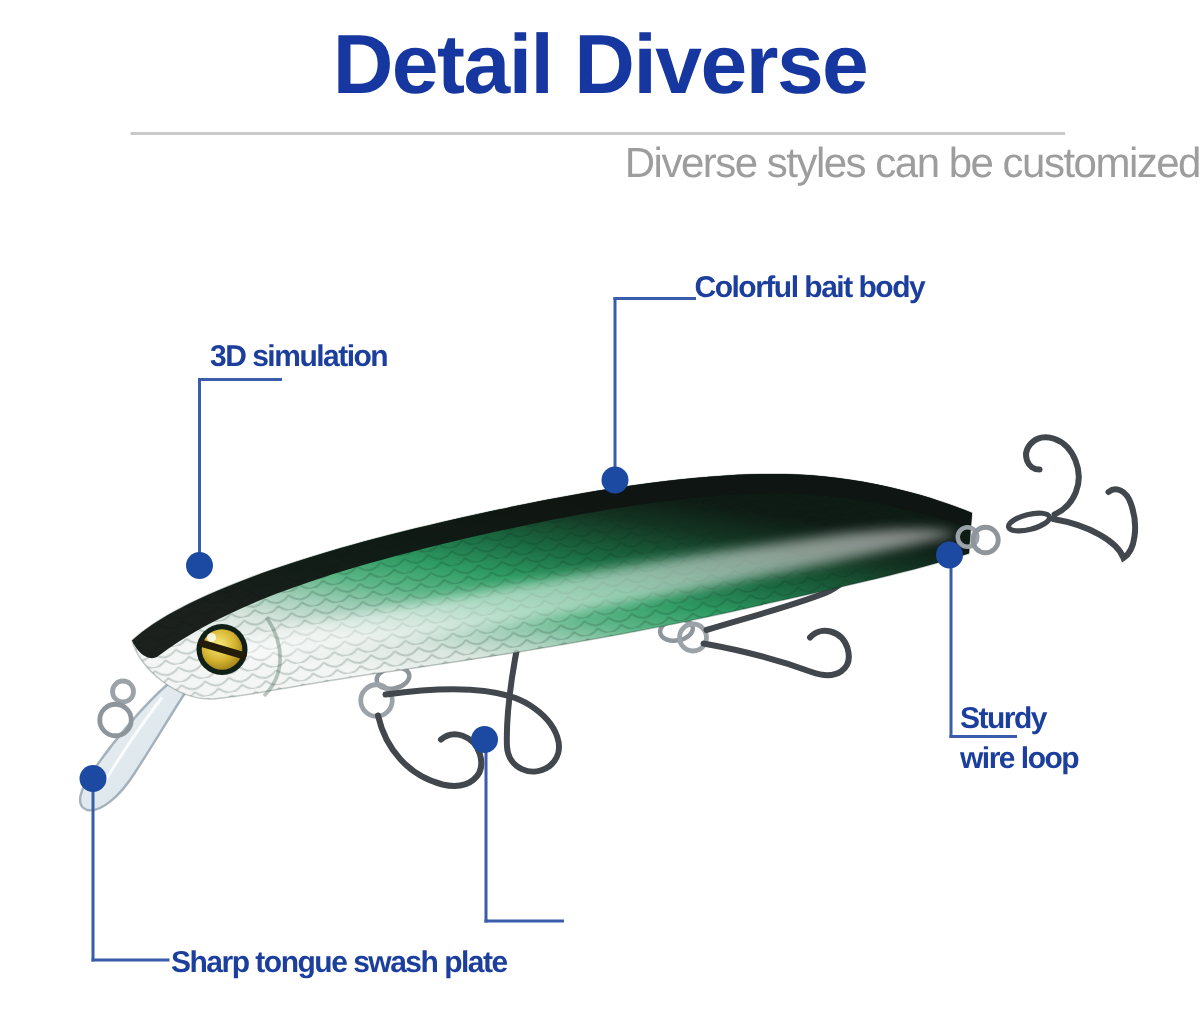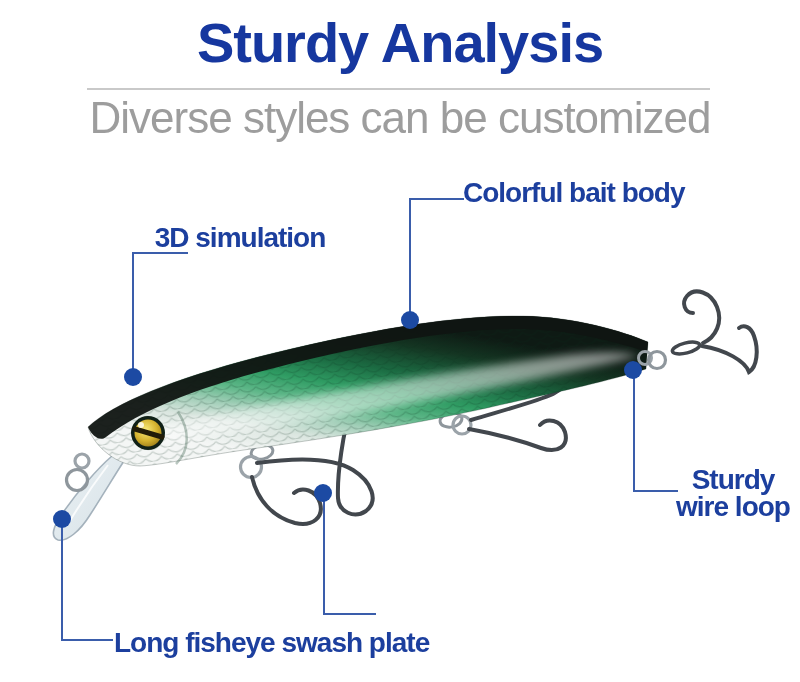--- a/index.html
+++ b/index.html
@@ -15,46 +15,46 @@
     text-align:center;
     font-size:56px;font-weight:600;letter-spacing:-1px;
     color:#16379f;white-space:nowrap;
   }
   .divider{
     position:absolute;left:87px;top:88px;width:623px;height:2px;
     background:#c9c9c9;
   }
   .subtitle{
     position:absolute;left:0;top:93px;width:800px;
-    text-align:center;
-    font-size:44px;font-weight:400;letter-spacing:-1px;
+    text-align:right;
+    font-size:28px;font-weight:400;letter-spacing:-1px;
     color:#9d9d9d;white-space:nowrap;
   }
   
   .photo{position:absolute;inset:0;width:800px;height:682px;}
   
   .callout-label{
     position:absolute;
-    font-size:28px;font-weight:600;letter-spacing:-1px;
+    font-size:20px;font-weight:600;letter-spacing:-1px;
     color:#1c3f9e;white-space:nowrap;line-height:29px;
   }
-  .center{text-align:center;}
+  .center{text-align:left;}
   .vline{position:absolute;width:2px;background:#3a5dab;}
   .hline{position:absolute;height:2px;background:#3a5dab;}
   .dot{
     position:absolute;width:18px;height:18px;border-radius:50%;
     background:#1c4aa3;
   }
 </style>
 </head>
 <body>
 
 <div class="stage">
 
-  <div class="title">Sturdy Analysis</div>
+  <div class="title">Detail Diverse</div>
   <div class="divider"></div>
   <div class="subtitle">Diverse styles can be customized</div>
 
   <svg class="photo" viewBox="0 0 800 682" aria-hidden="true">
     <defs>
       <linearGradient id="bodyGrad" gradientUnits="userSpaceOnUse" x1="362" y1="316" x2="336" y2="466">
         <stop offset="0" stop-color="#0e1a14"></stop>
         <stop offset="0.14" stop-color="#143522"></stop>
         <stop offset="0.32" stop-color="#1b6b42"></stop>
         <stop offset="0.47" stop-color="#2f9c63"></stop>
@@ -154,15 +154,15 @@
     <div>wire loop</div>
   </div>
 
   <div class="vline" style="left:323px;top:493px;height:122px;"></div>
   <div class="hline" style="left:323px;top:613px;width:53px;"></div>
   <div class="dot" style="left:314px;top:484px;"></div>
 
   <div class="vline" style="left:61px;top:519px;height:122px;"></div>
   <div class="hline" style="left:61px;top:639px;width:52px;"></div>
   <div class="dot" style="left:53px;top:510px;"></div>
-  <div class="callout-label" style="left:114px;top:628px;">Long fisheye swash plate</div>
+  <div class="callout-label" style="left:114px;top:628px;">Sharp tongue swash plate</div>
 
 </div>
 
 </body></html>

